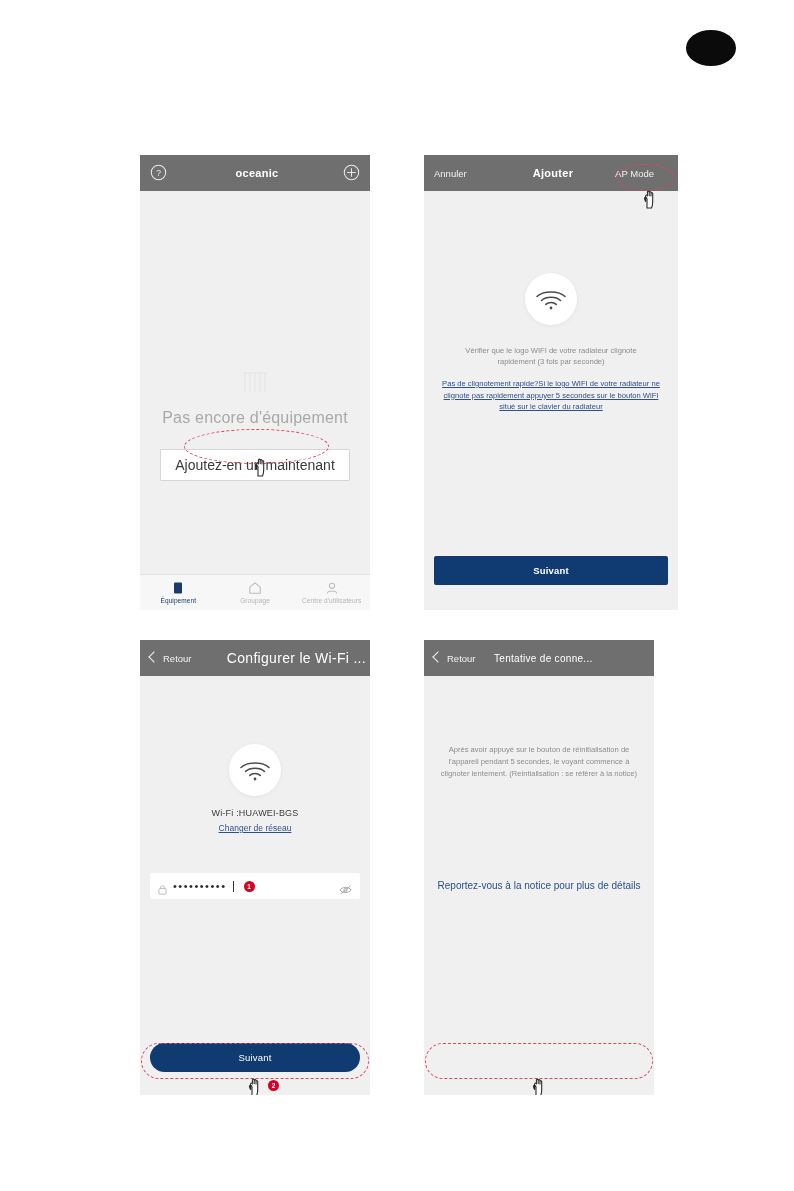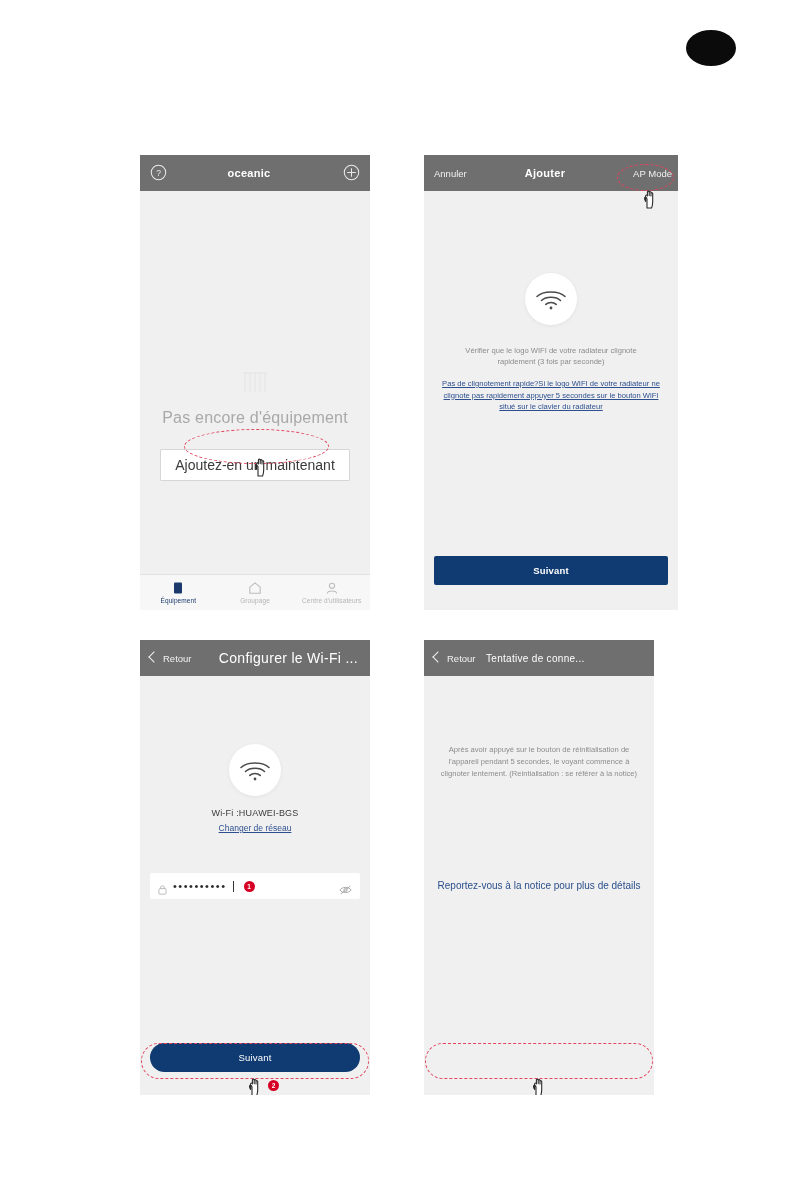--- a/index.html
+++ b/index.html
@@ -29,30 +29,30 @@
   #panel3 { left: 140px; top: 640px; width: 230px; height: 455px; }
   #panel4 { left: 424px; top: 640px; width: 230px; height: 455px; }
 
   .topbar {
     height: 36px; background: #6f6f6f;
     display: flex; align-items: center;
     position: relative;
     color: #ffffff;
   }
   .topbar .title {
-    position: absolute; left: 0; right: 12px; text-align: center;
+    position: absolute; left: 0; right: 4px; text-align: center;
     font-size: 11px; font-weight: bold; letter-spacing: .3px;
-    color: #ffffff; pointer-events: none;
+    color: #ffffff; pointer-events: none; padding-left: 8px;
   }
   .topbar .side-left {
     position: absolute; left: 10px; font-size: 9.5px; color:#f2f2f2;
     display:flex; align-items:center; gap:2px;
   }
   .topbar .side-right {
-    position: absolute; right: 6px; font-size: 9.5px; color:#f2f2f2;
+    position: absolute; right: 24px; font-size: 9.5px; color:#f2f2f2;
   }
   .icon-circle-q, .icon-circle-plus {
     position: absolute; width: 17px; height: 17px;
   }
   .icon-circle-q { left: 10px; top: 9px; }
   .icon-circle-plus { right: 10px; top: 9px; }
 
   .back-chevron { display:inline-block; width:8px; height:8px;
     border-left: 1.6px solid #f2f2f2; border-bottom: 1.6px solid #f2f2f2;
     transform: rotate(45deg); margin-right: 3px; position: relative; top: -1px;}

